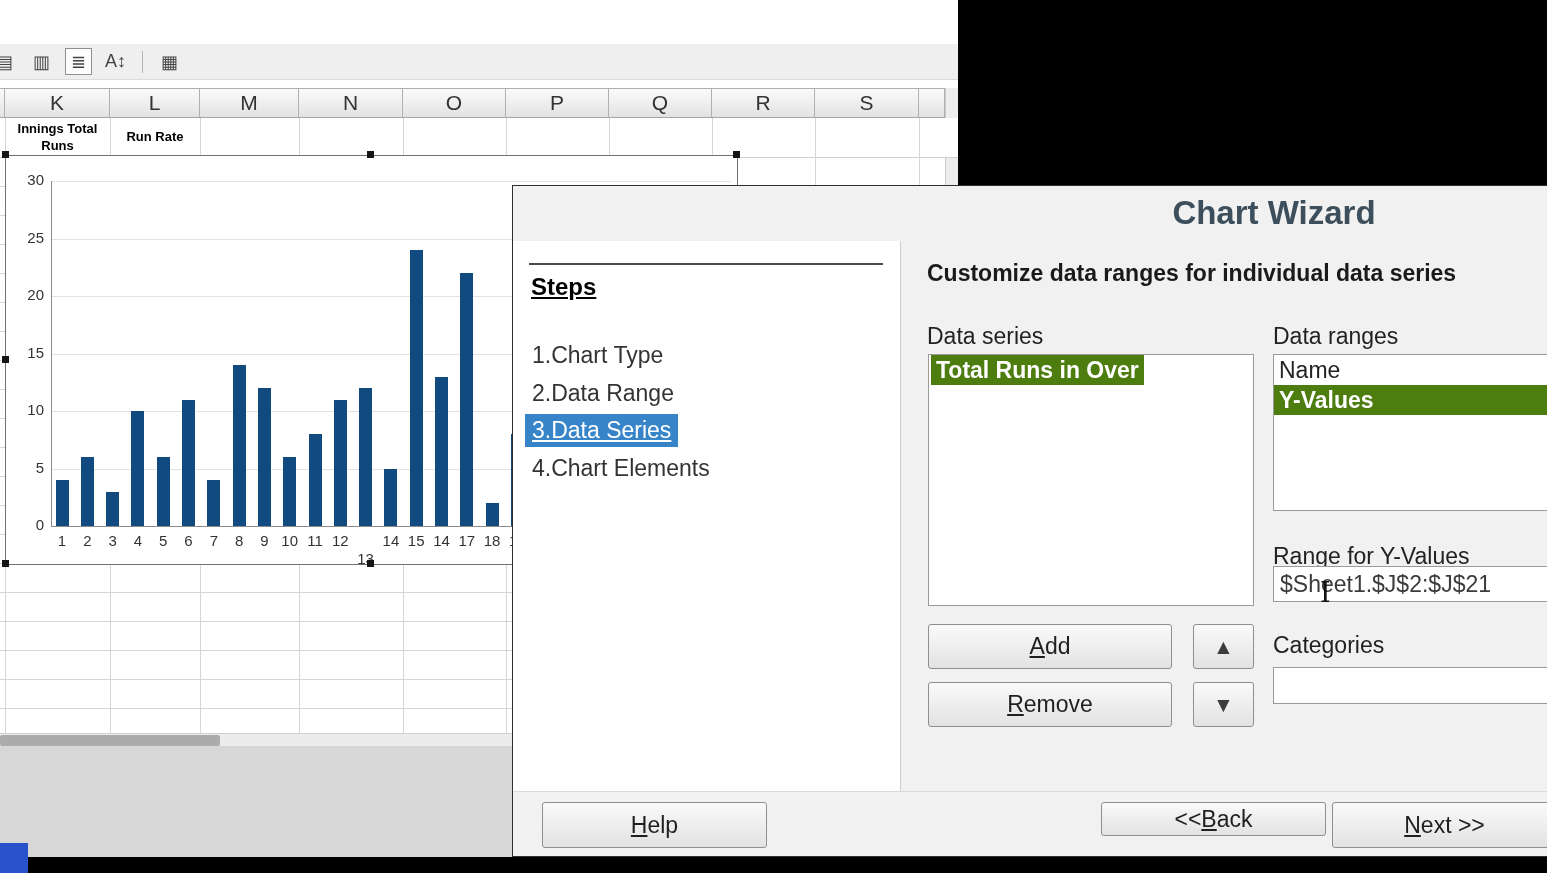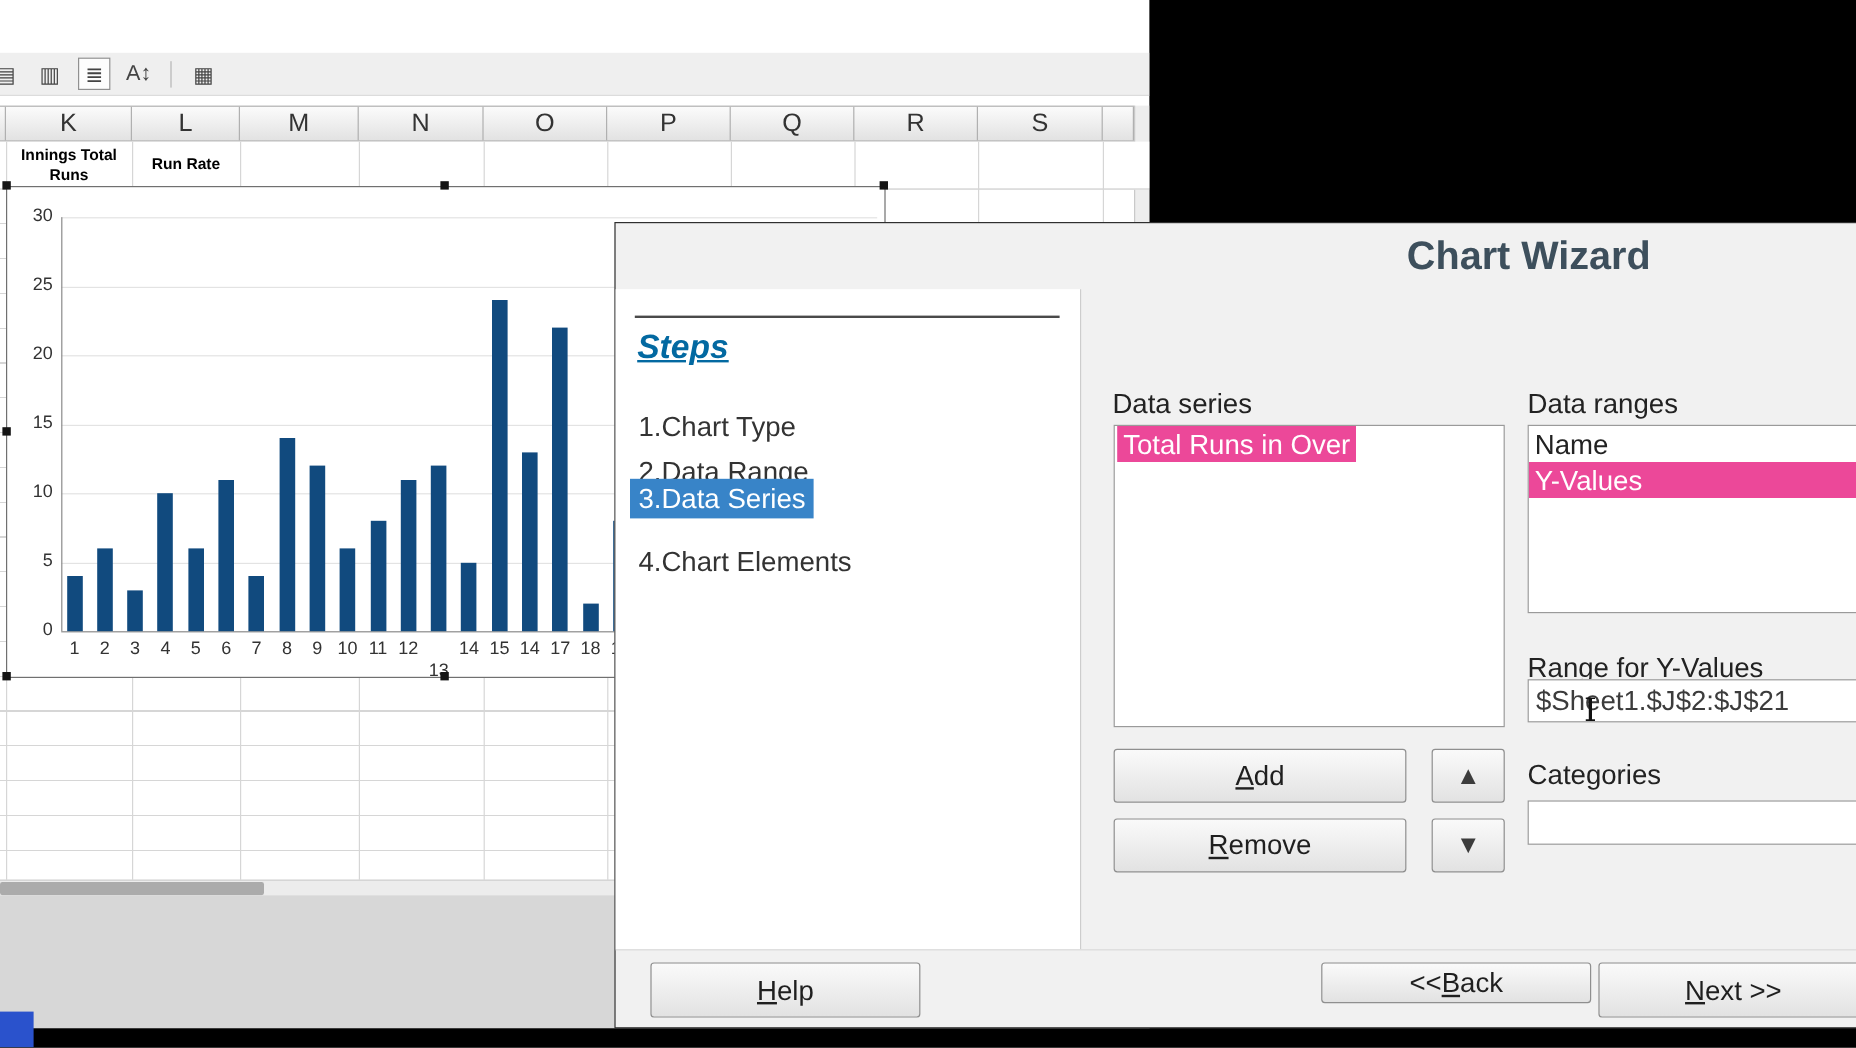--- a/index.html
+++ b/index.html
@@ -55,33 +55,33 @@
   .task-blue { position:absolute; left:0; top:843px; width:28px; height:30px; background:#2a52cc; }
 
   
   .dialog { position:absolute; left:512px; top:185px; width:1524px; height:672px; background:#f1f1f1;
             border:1px solid #2f2f2f; }
   .dlg-title { position:absolute; left:0; top:8px; width:100%; text-align:center; font-weight:bold;
                font-size:33px; color:#3d4f5c; }
   .steps-panel { position:absolute; left:0; top:55px; width:388px; height:550px; background:#fff;
                  border-right:1px solid #cdcdcd; }
   .steps-rule { position:absolute; left:16px; top:22px; width:354px; height:2px; background:#4a4a4a; }
-  .steps-header { position:absolute; left:18px; top:32px; font-size:28px; font-weight:bold; color:#0369a1;
-                  text-decoration:underline;font-style:italic; }
+  .steps-header { position:absolute; left:18px; top:32px; font-size:24px; font-weight:bold; color:#000000;
+                  text-decoration:underline; }
   .steps-list { position:absolute; inset:0; }
   .step-item { position:absolute; left:12px; padding:3px 7px; font-size:23px; color:#333; white-space:nowrap; }
   .step-item.active { background:#3884c8; color:#fff; }
 
   .dlg-heading { position:absolute; left:414px; top:74px; font-size:23px; font-weight:bold; color:#1a1a1a;
                  white-space:nowrap; }
   .dlg-label { position:absolute; font-size:23px; color:#222; white-space:nowrap; }
   .listbox { position:absolute; background:#fff; border:1px solid #9a9a9a; overflow:hidden; }
   .lb-row { padding-left:2px; }
   .lb-item { height:30px; line-height:30px; font-size:23px; color:#222; padding:0 5px; white-space:nowrap; }
-  .lb-item.selected { background:#ec4899; color:#fff; }
+  .lb-item.selected { background:#4d7c0f; color:#fff;font-weight:bold; }
   .lb-item.fit { display:inline-block; }
   .txt-input { position:absolute; background:#fff; border:1px solid #9a9a9a; font-size:23px; color:#3c3c3c;
                padding:0 6px; font-family:"Liberation Sans", sans-serif; outline:none; }
   .btn { position:absolute; background:linear-gradient(#fafafa,#e2e2e2); border:1px solid #8f8f8f;
          border-radius:3px; display:flex; align-items:center; justify-content:center; font-size:23px;
          color:#1f1f1f; cursor:default; }
   .btn u { text-underline-offset:2px; }
   .arrow { font-size:21px; color:#3c3c3c; }
   .dlg-sep { position:absolute; left:0; top:605px; width:100%; height:1px; background:#dadada; }
 
@@ -211,25 +211,26 @@
 
   <div class="dialog">
     <div class="dlg-title">Chart Wizard</div>
 
     <div class="steps-panel">
       <div class="steps-rule"></div>
       <div class="steps-header">Steps</div>
       <div class="steps-list">
           <div class="step-item" style="top: 98px;">1.Chart Type</div>
           <div class="step-item" style="top: 135.5px;">2.Data Range</div>
-          <div class="step-item active" style="top: 158px;">3.Data Series</div>
+          <div class="step-item active" style="top: 173px; text-decoration: underline;">3.Data Series</div>
           <div class="step-item" style="top: 210.5px;">4.Chart Elements</div>
         </div>
     </div>
 
+    <div class="dlg-heading">Customize data ranges for individual data series</div>
 
     <div class="dlg-label" style="left:414px;top:137px">Data series</div>
     <div class="dlg-label" style="left:760px;top:137px">Data ranges</div>
 
     <div class="listbox" style="left:415px;top:168px;width:326px;height:252px">
         <div class="lb-row"><div class="lb-item fit selected">Total Runs in Over</div></div>
       </div>
     <div class="listbox" style="left:760px;top:168px;width:640px;height:157px">
         <div class="lb-item">Name</div>
         <div class="lb-item selected">Y-Values</div>

